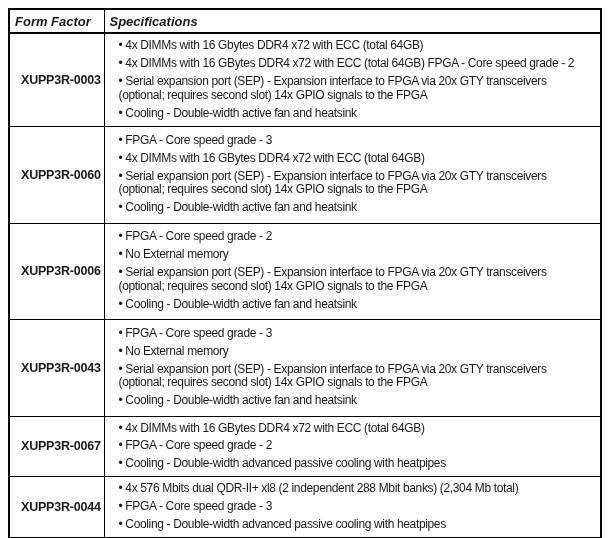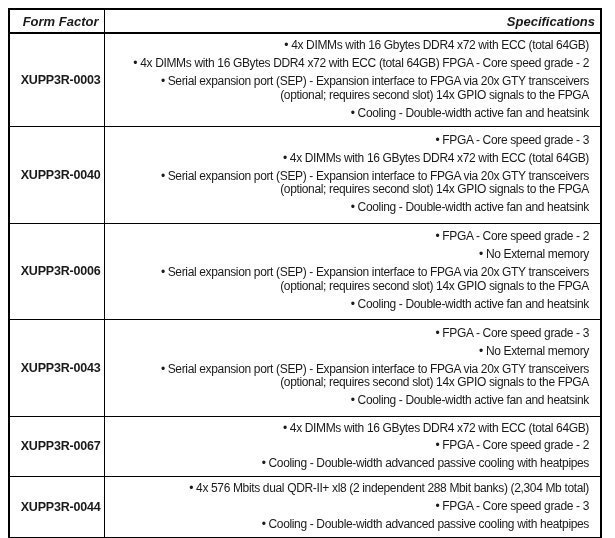--- a/index.html
+++ b/index.html
@@ -12,38 +12,38 @@
   }
   table.spec-table {
     border-collapse: collapse;
     width: 594px;
     table-layout: fixed;
     border: 2px solid #000;
   }
   .spec-table th,
   .spec-table td {
     border: 1px solid #000;
-    text-align: right;
+    text-align: left;
     vertical-align: middle;
   }
   .spec-table thead th {
     border-bottom: 2px solid #000;
     font-style: italic;
     font-weight: bold;
     font-size: 13px;
     padding: 2px 5px;
     height: 18px;
   }
   .spec-table col.ff-col { width: 95px; }
   td.ff {
     font-weight: bold;
     font-size: 12.5px;
     letter-spacing: -0.2px;
     white-space: nowrap;
-    padding: 2px 3px;
+    padding: 2px 11px;
   }
   td.specs {
     font-size: 12px;
     letter-spacing: -0.35px;
     padding: 1px 3px 1px 6px;
   }
   .spec-item {
     margin: 4px 8px;
     line-height: 1.16;
     white-space: pre-line;
@@ -75,21 +75,21 @@
         <td class="ff">XUPP3R-0003</td>
         <td class="specs">
           <div class="spec-item">• 4x DIMMs with 16 Gbytes DDR4 x72 with ECC (total 64GB)</div>
           <div class="spec-item">• 4x DIMMs with 16 GBytes DDR4 x72 with ECC (total 64GB) FPGA - Core speed grade - 2</div>
           <div class="spec-item">• Serial expansion port (SEP) - Expansion interface to FPGA via 20x GTY transceivers
 (optional; requires second slot) 14x GPIO signals to the FPGA</div>
           <div class="spec-item">• Cooling - Double-width active fan and heatsink</div>
         </td>
       </tr>
       <tr>
-        <td class="ff">XUPP3R-0040</td>
+        <td class="ff">XUPP3R-0060</td>
         <td class="specs">
           <div class="spec-item">• FPGA - Core speed grade - 3</div>
           <div class="spec-item">• 4x DIMMs with 16 GBytes DDR4 x72 with ECC (total 64GB)</div>
           <div class="spec-item">• Serial expansion port (SEP) - Expansion interface to FPGA via 20x GTY transceivers
 (optional; requires second slot) 14x GPIO signals to the FPGA</div>
           <div class="spec-item">• Cooling - Double-width active fan and heatsink</div>
         </td>
       </tr>
       <tr>
         <td class="ff">XUPP3R-0006</td>

